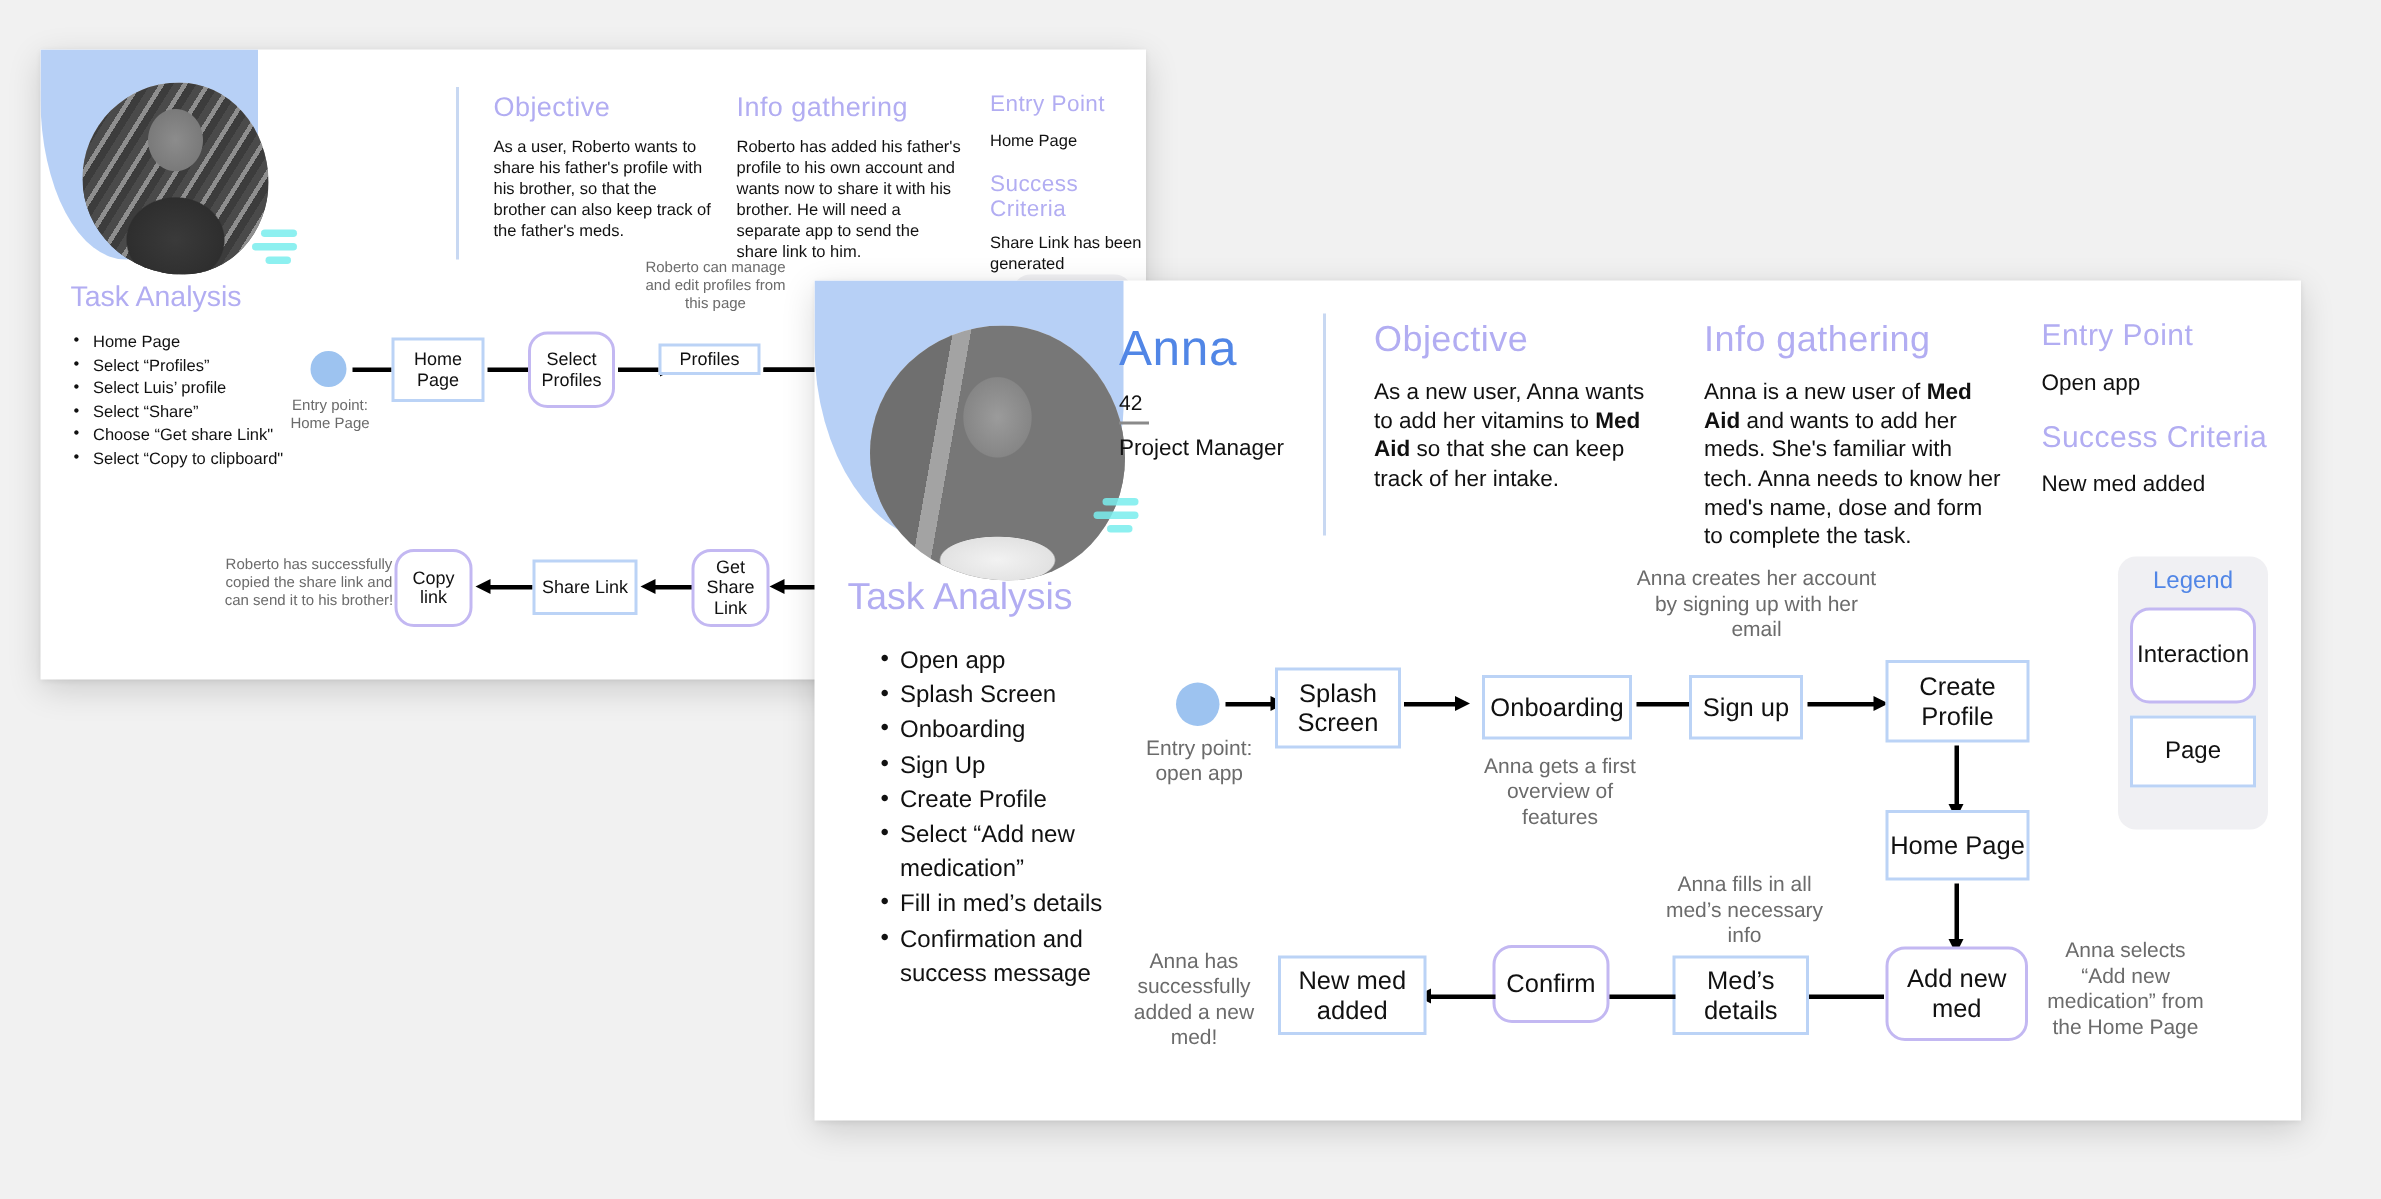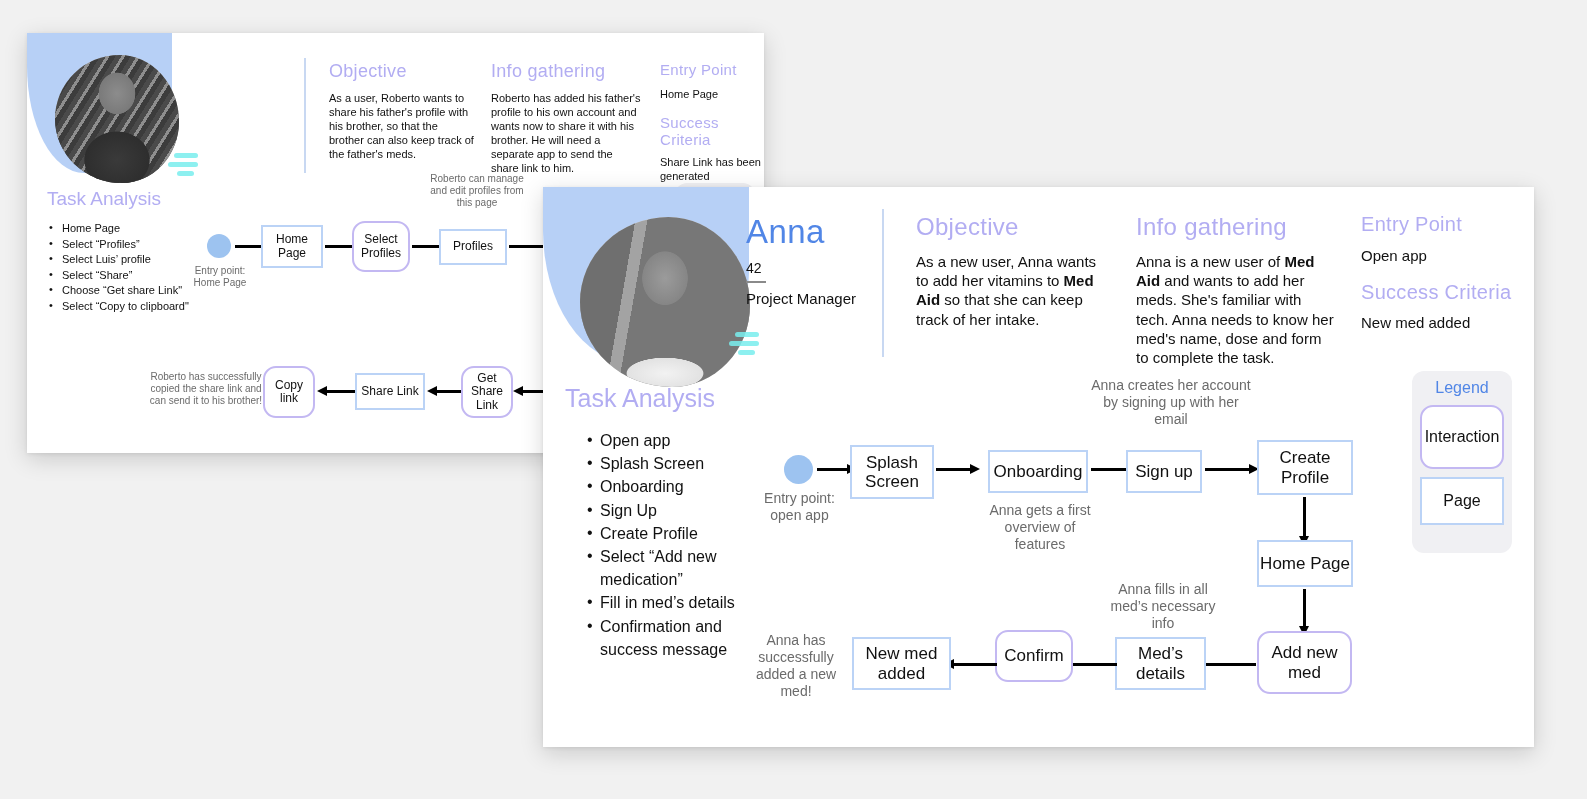--- a/index.html
+++ b/index.html
@@ -196,21 +196,21 @@
     <div class="node page" style="left:234px;top:192px;width:62px;height:43px;font-size:12px;">Home Page</div>
 
     <div class="arrow-h" style="left:298px;top:212px;width:29px;"></div>
 
     <div class="node interaction" style="left:325px;top:188px;width:58px;height:51px;font-size:12px;">Select Profiles</div>
 
     <div class="arrow-h" style="left:385px;top:212px;width:29px;"></div>
 
     <div class="ann" style="left:398px;top:140px;width:104px;font-size:10px;">Roberto can manage and edit profiles from this page</div>
 
-    <div class="node page" style="left:412px;top:196px;width:68px;height:36px;font-size:12px;">Profiles</div>
+    <div class="node page" style="left:412px;top:196px;width:68px;height:21px;font-size:12px;">Profiles</div>
 
     <div class="arrow-h" style="left:482px;top:212px;width:75px;"></div>
     <div class="arrow-h" style="left:482px;top:212px;width:75px;background:#000;"></div>
 
     <div class="ann" style="left:115px;top:338px;width:128px;font-size:10px;">Roberto has successfully copied the share link and can send it to his brother!</div>
 
     <div class="node interaction" style="left:236px;top:333px;width:52px;height:52px;font-size:12px;">Copy link</div>
 
     <div class="arrow-h left" style="left:299px;top:357px;width:31px;"></div>
 
@@ -306,20 +306,21 @@
 
     <div class="node page" style="left:714px;top:253px;width:96px;height:55px;font-size:17px;">Create Profile</div>
 
     <div class="arrow-v" style="left:760px;top:310px;height:40px;"></div>
 
     <div class="node page" style="left:714px;top:353px;width:96px;height:47px;font-size:17px;">Home Page</div>
 
     <div class="arrow-v" style="left:760px;top:402px;height:38px;"></div>
 
     <div class="node interaction" style="left:714px;top:444px;width:95px;height:63px;font-size:17px;">Add new med</div>
+    <div class="ann" style="left:818px;top:438px;width:112px;font-size:14px;">Anna selects “Add new medication” from the Home Page</div>
 
     <div class="arrow-h left" style="left:633px;top:476px;width:80px;"></div>
 
     <div class="node page" style="left:572px;top:450px;width:91px;height:53px;font-size:17px;">Med’s details</div>
     <div class="ann" style="left:565px;top:394px;width:110px;font-size:14px;">Anna fills in all med’s necessary info</div>
 
     <div class="arrow-h left" style="left:528px;top:476px;width:46px;"></div>
 
     <div class="node interaction" style="left:452px;top:443px;width:78px;height:52px;font-size:17px;">Confirm</div>
 

